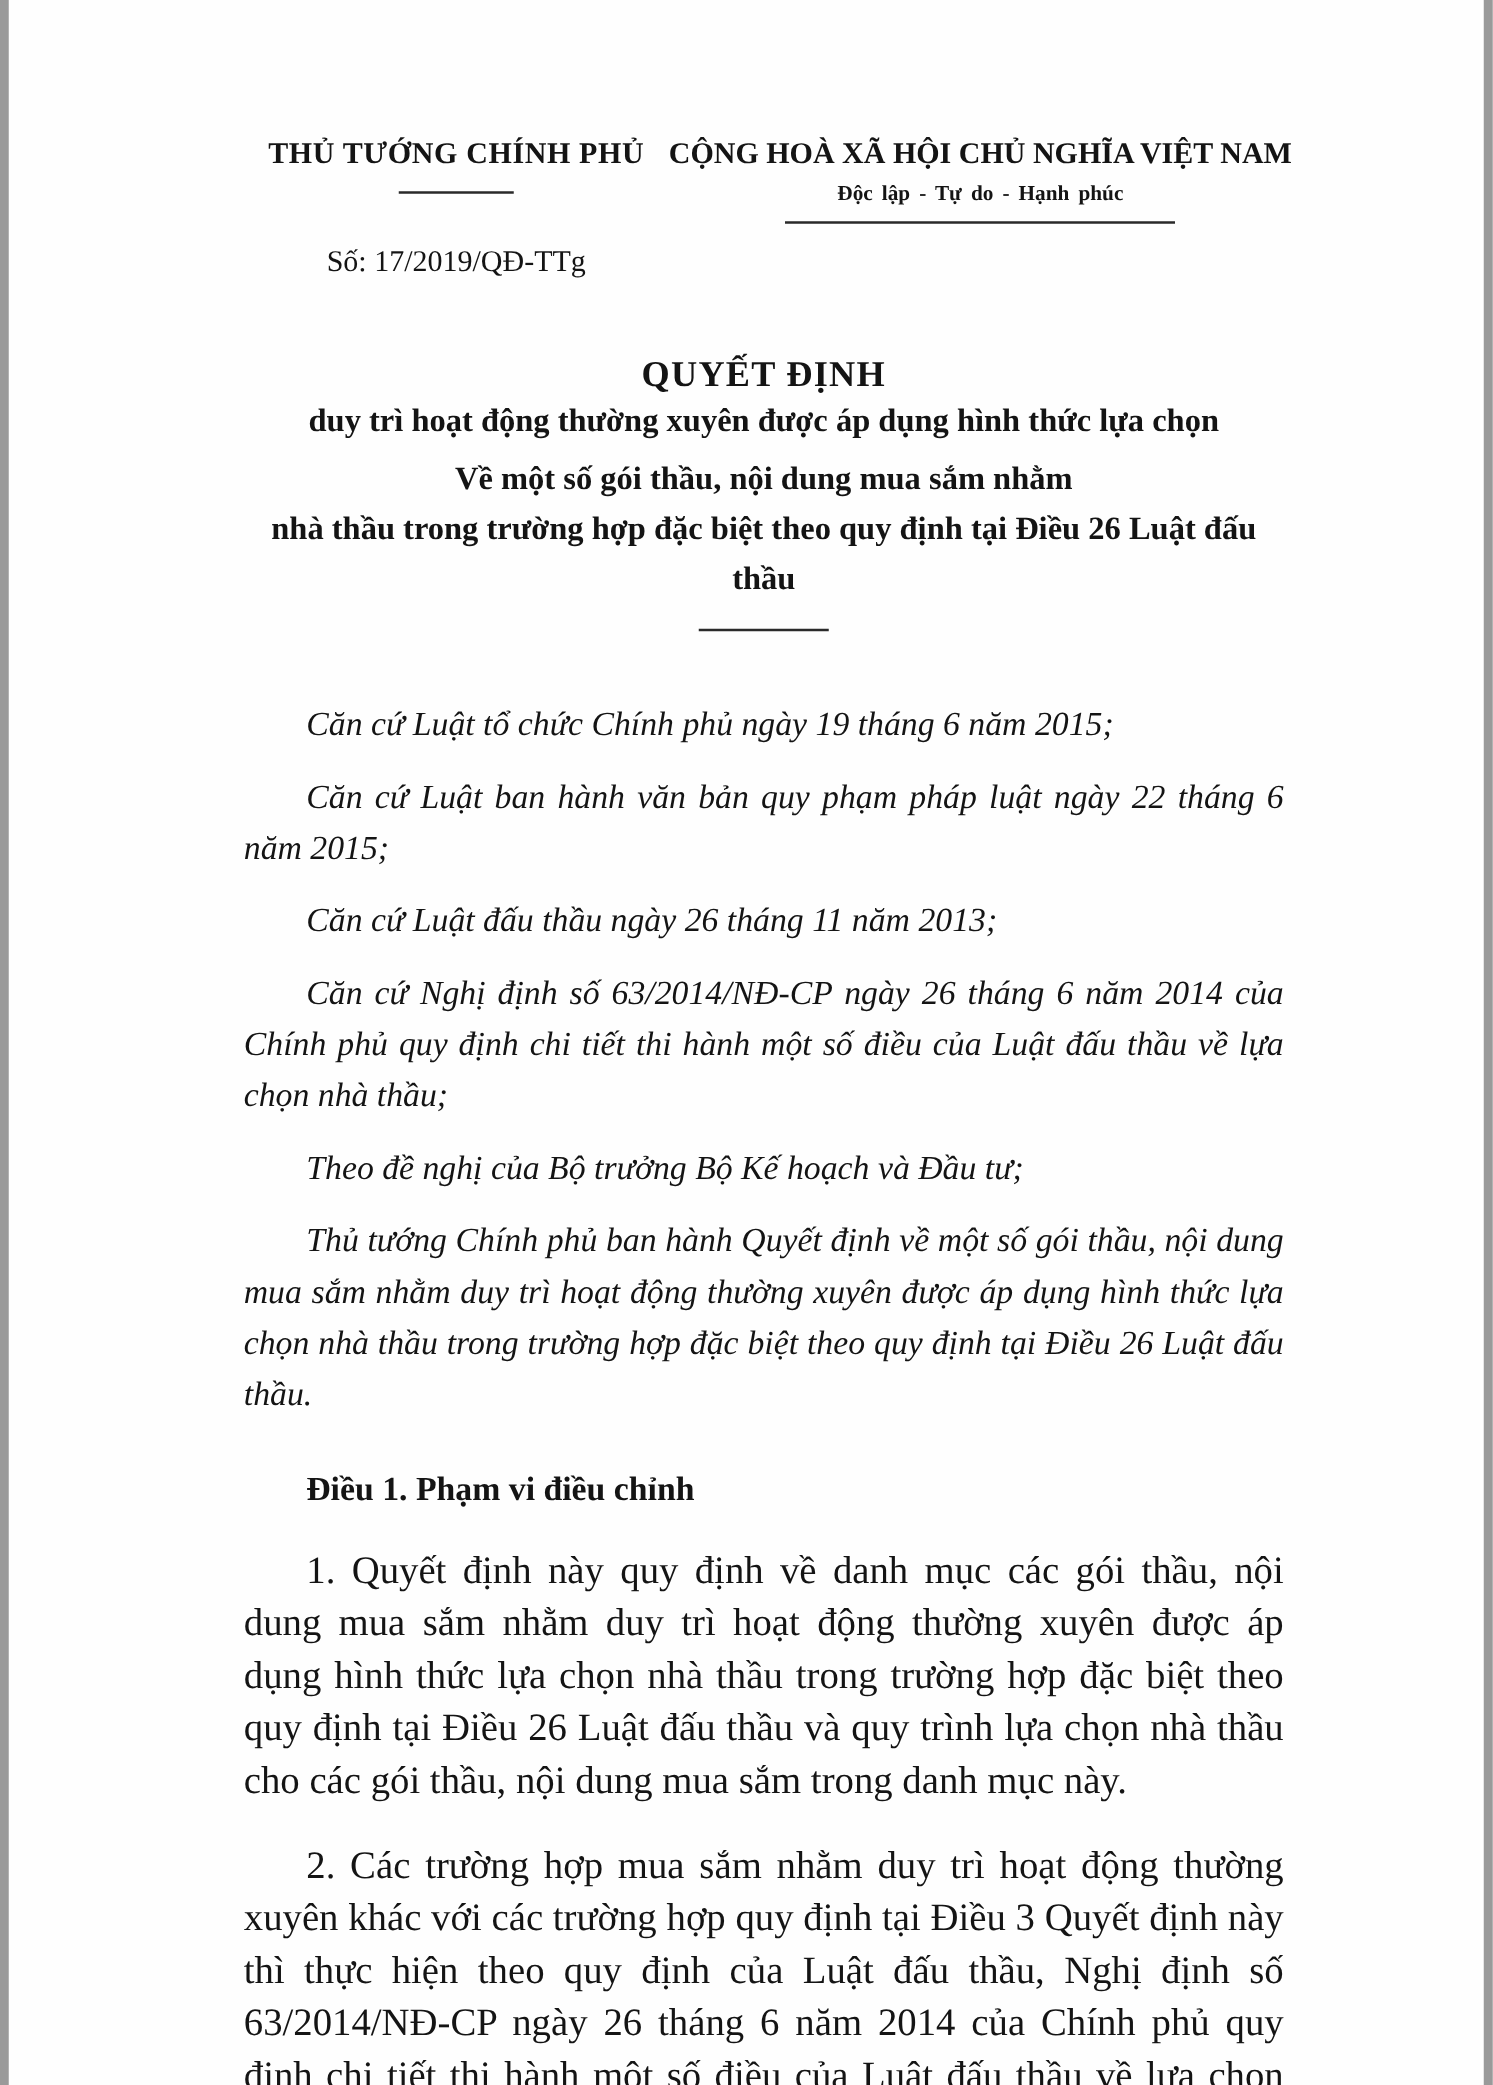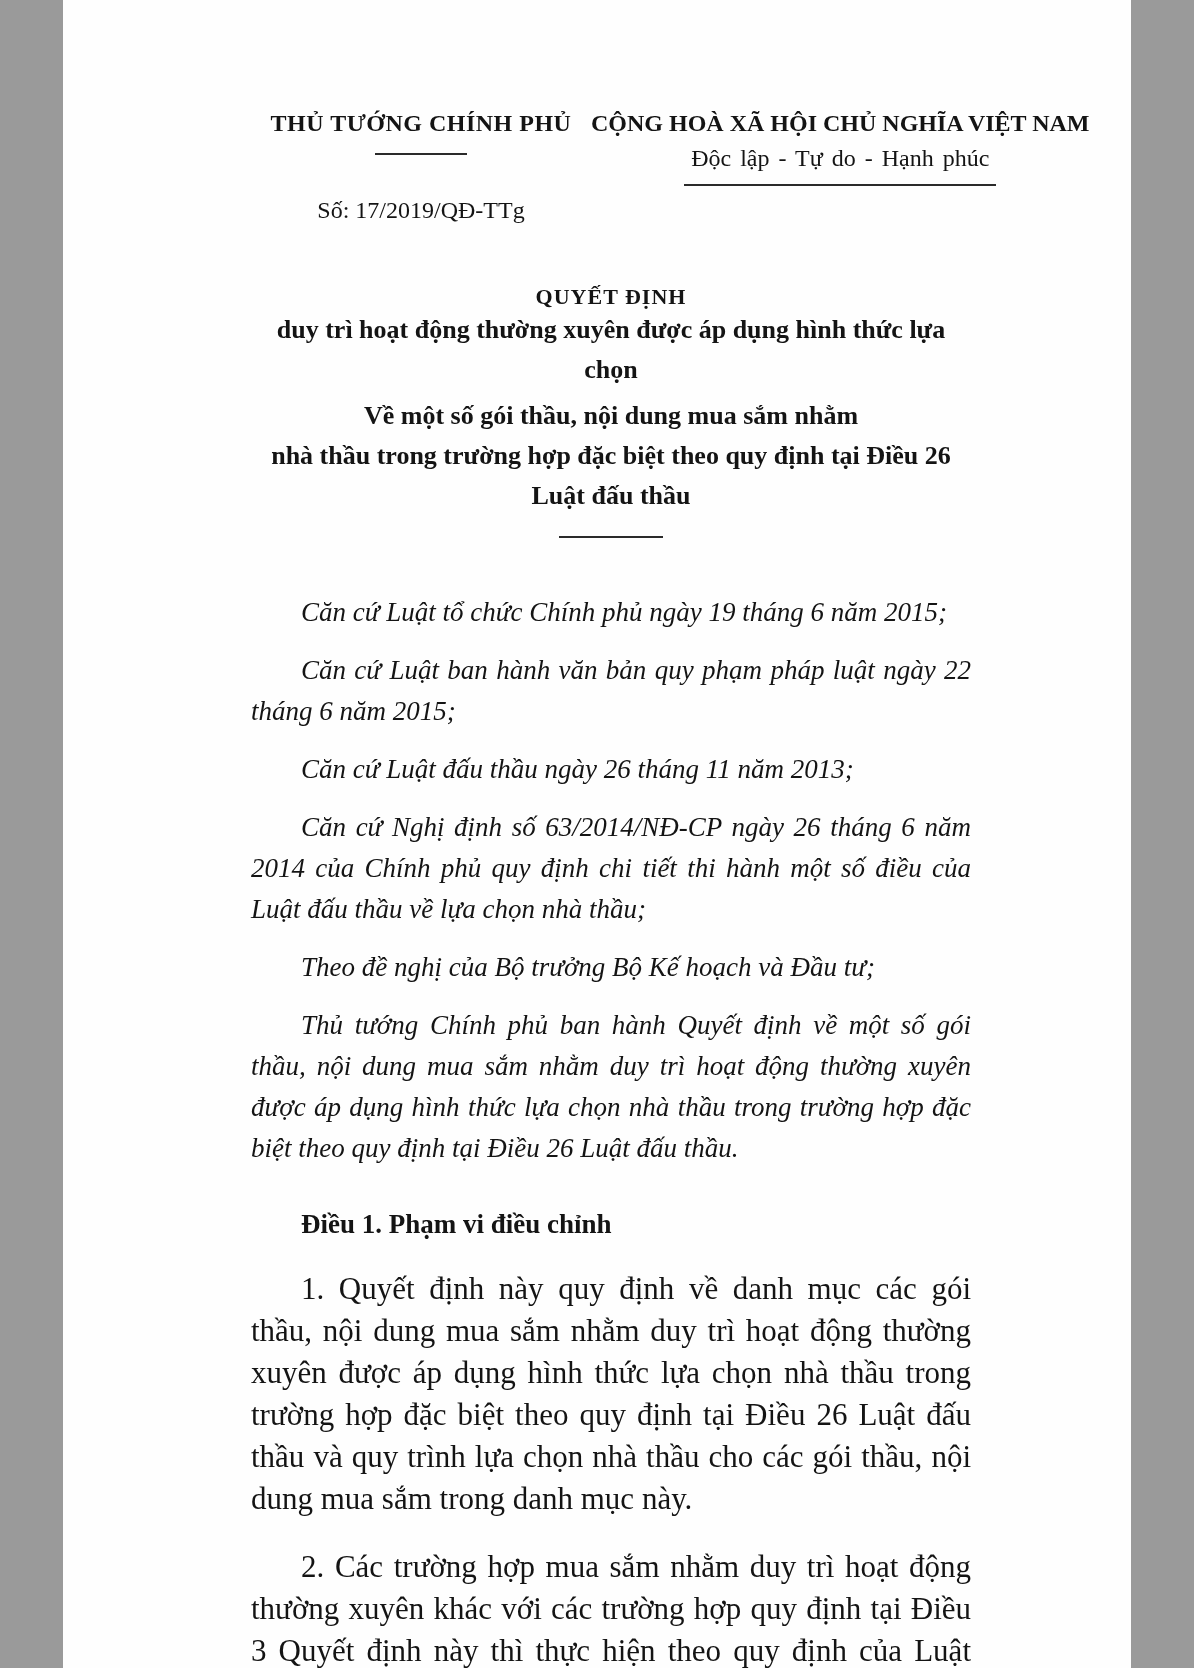--- a/index.html
+++ b/index.html
@@ -2,21 +2,21 @@
 <html lang="vi"><head>
 <meta charset="utf-8">
 <style>
   html, body {
     margin: 0;
     padding: 0;
     background: #9a9a9a;
   }
   .page {
     position: relative;
-    width: 1068px;
+    width: 1180px;
     height: 1668px;
     margin: 0 auto;
     background: #fefefe;
     color: #141414;
     font-family: "Liberation Serif", "DejaVu Serif", serif;
     box-sizing: border-box;
     padding: 110px 160px 0 188px;
     overflow: hidden;
   }
 
@@ -53,22 +53,22 @@
     margin-top: 42px;
     font-size: 24px;
     white-space: nowrap;
   }
   .country-name {
     font-weight: bold;
     font-size: 24px;
     white-space: nowrap;
   }
   .motto {
-    font-weight: normal;
-    font-size: 24px;
+    font-weight: bold;
+    font-size: 17px;
     margin-top: 8px;
     word-spacing: 3px;
     white-space: nowrap;
   }
   .rule-long {
     width: 312px;
     margin: 12px auto 0 auto;
   }
   .dateline {
     margin-top: 28px;
@@ -77,21 +77,21 @@
     white-space: nowrap;
   }
 
   
   .title-block {
     margin-top: 60px;
     text-align: center;
   }
   .doc-type {
     font-weight: bold;
-    font-size: 22px;
+    font-size: 29px;
     letter-spacing: 1px;
   }
   .doc-title-line {
     font-weight: bold;
     font-size: 26px;
     line-height: 40px;
   }
   .doc-title-line.first {
     margin-top: 6px;
   }

